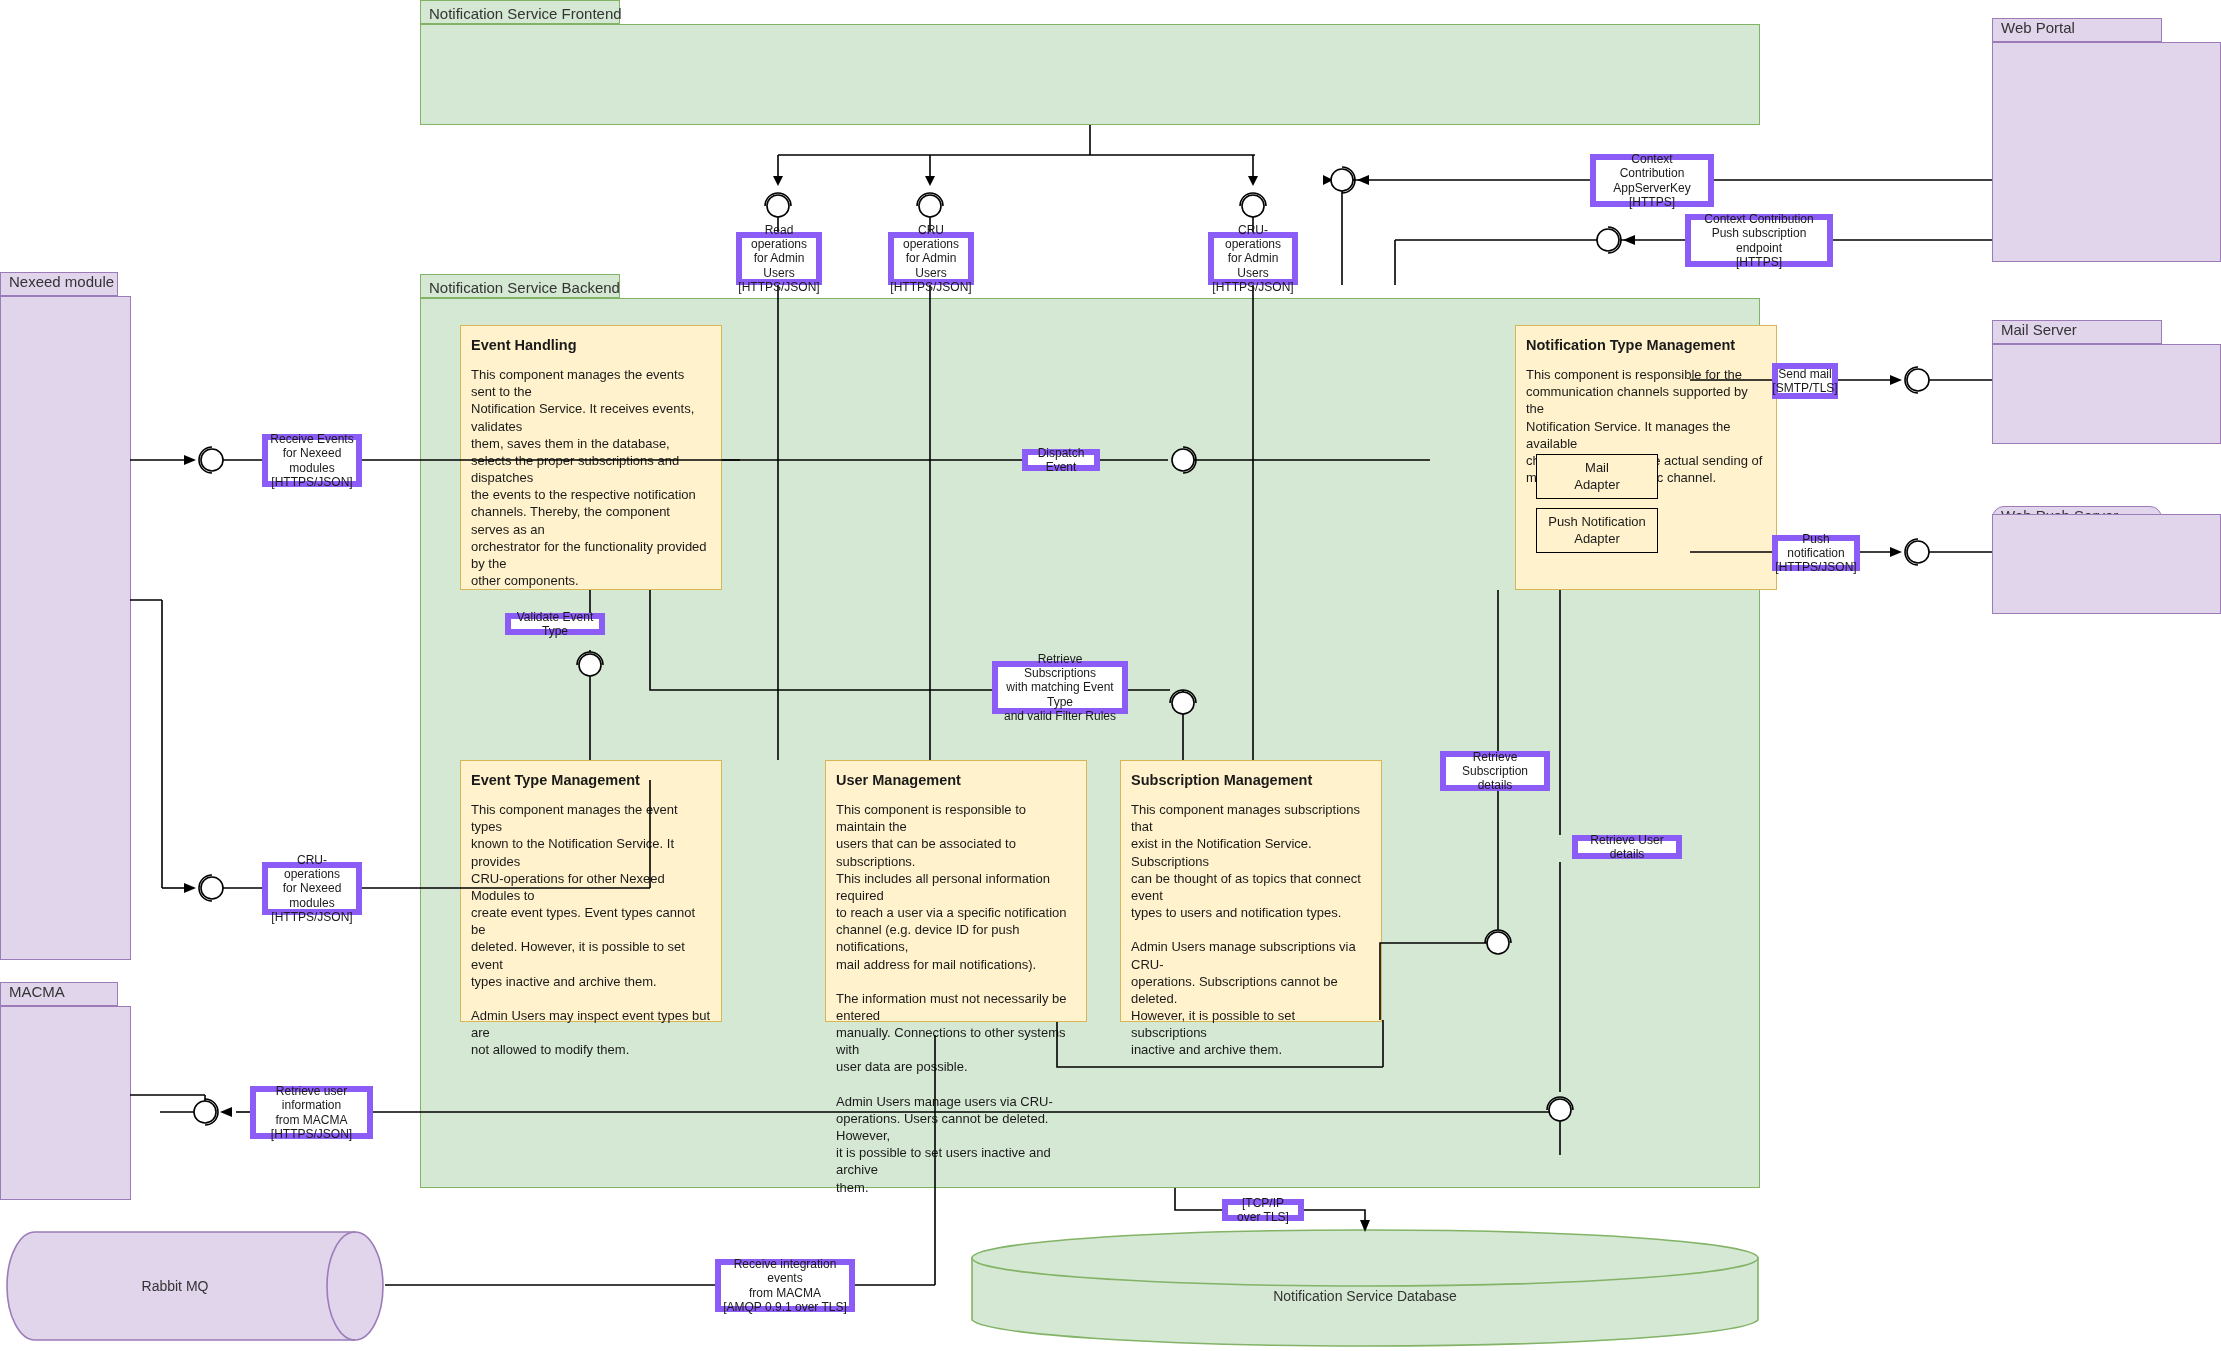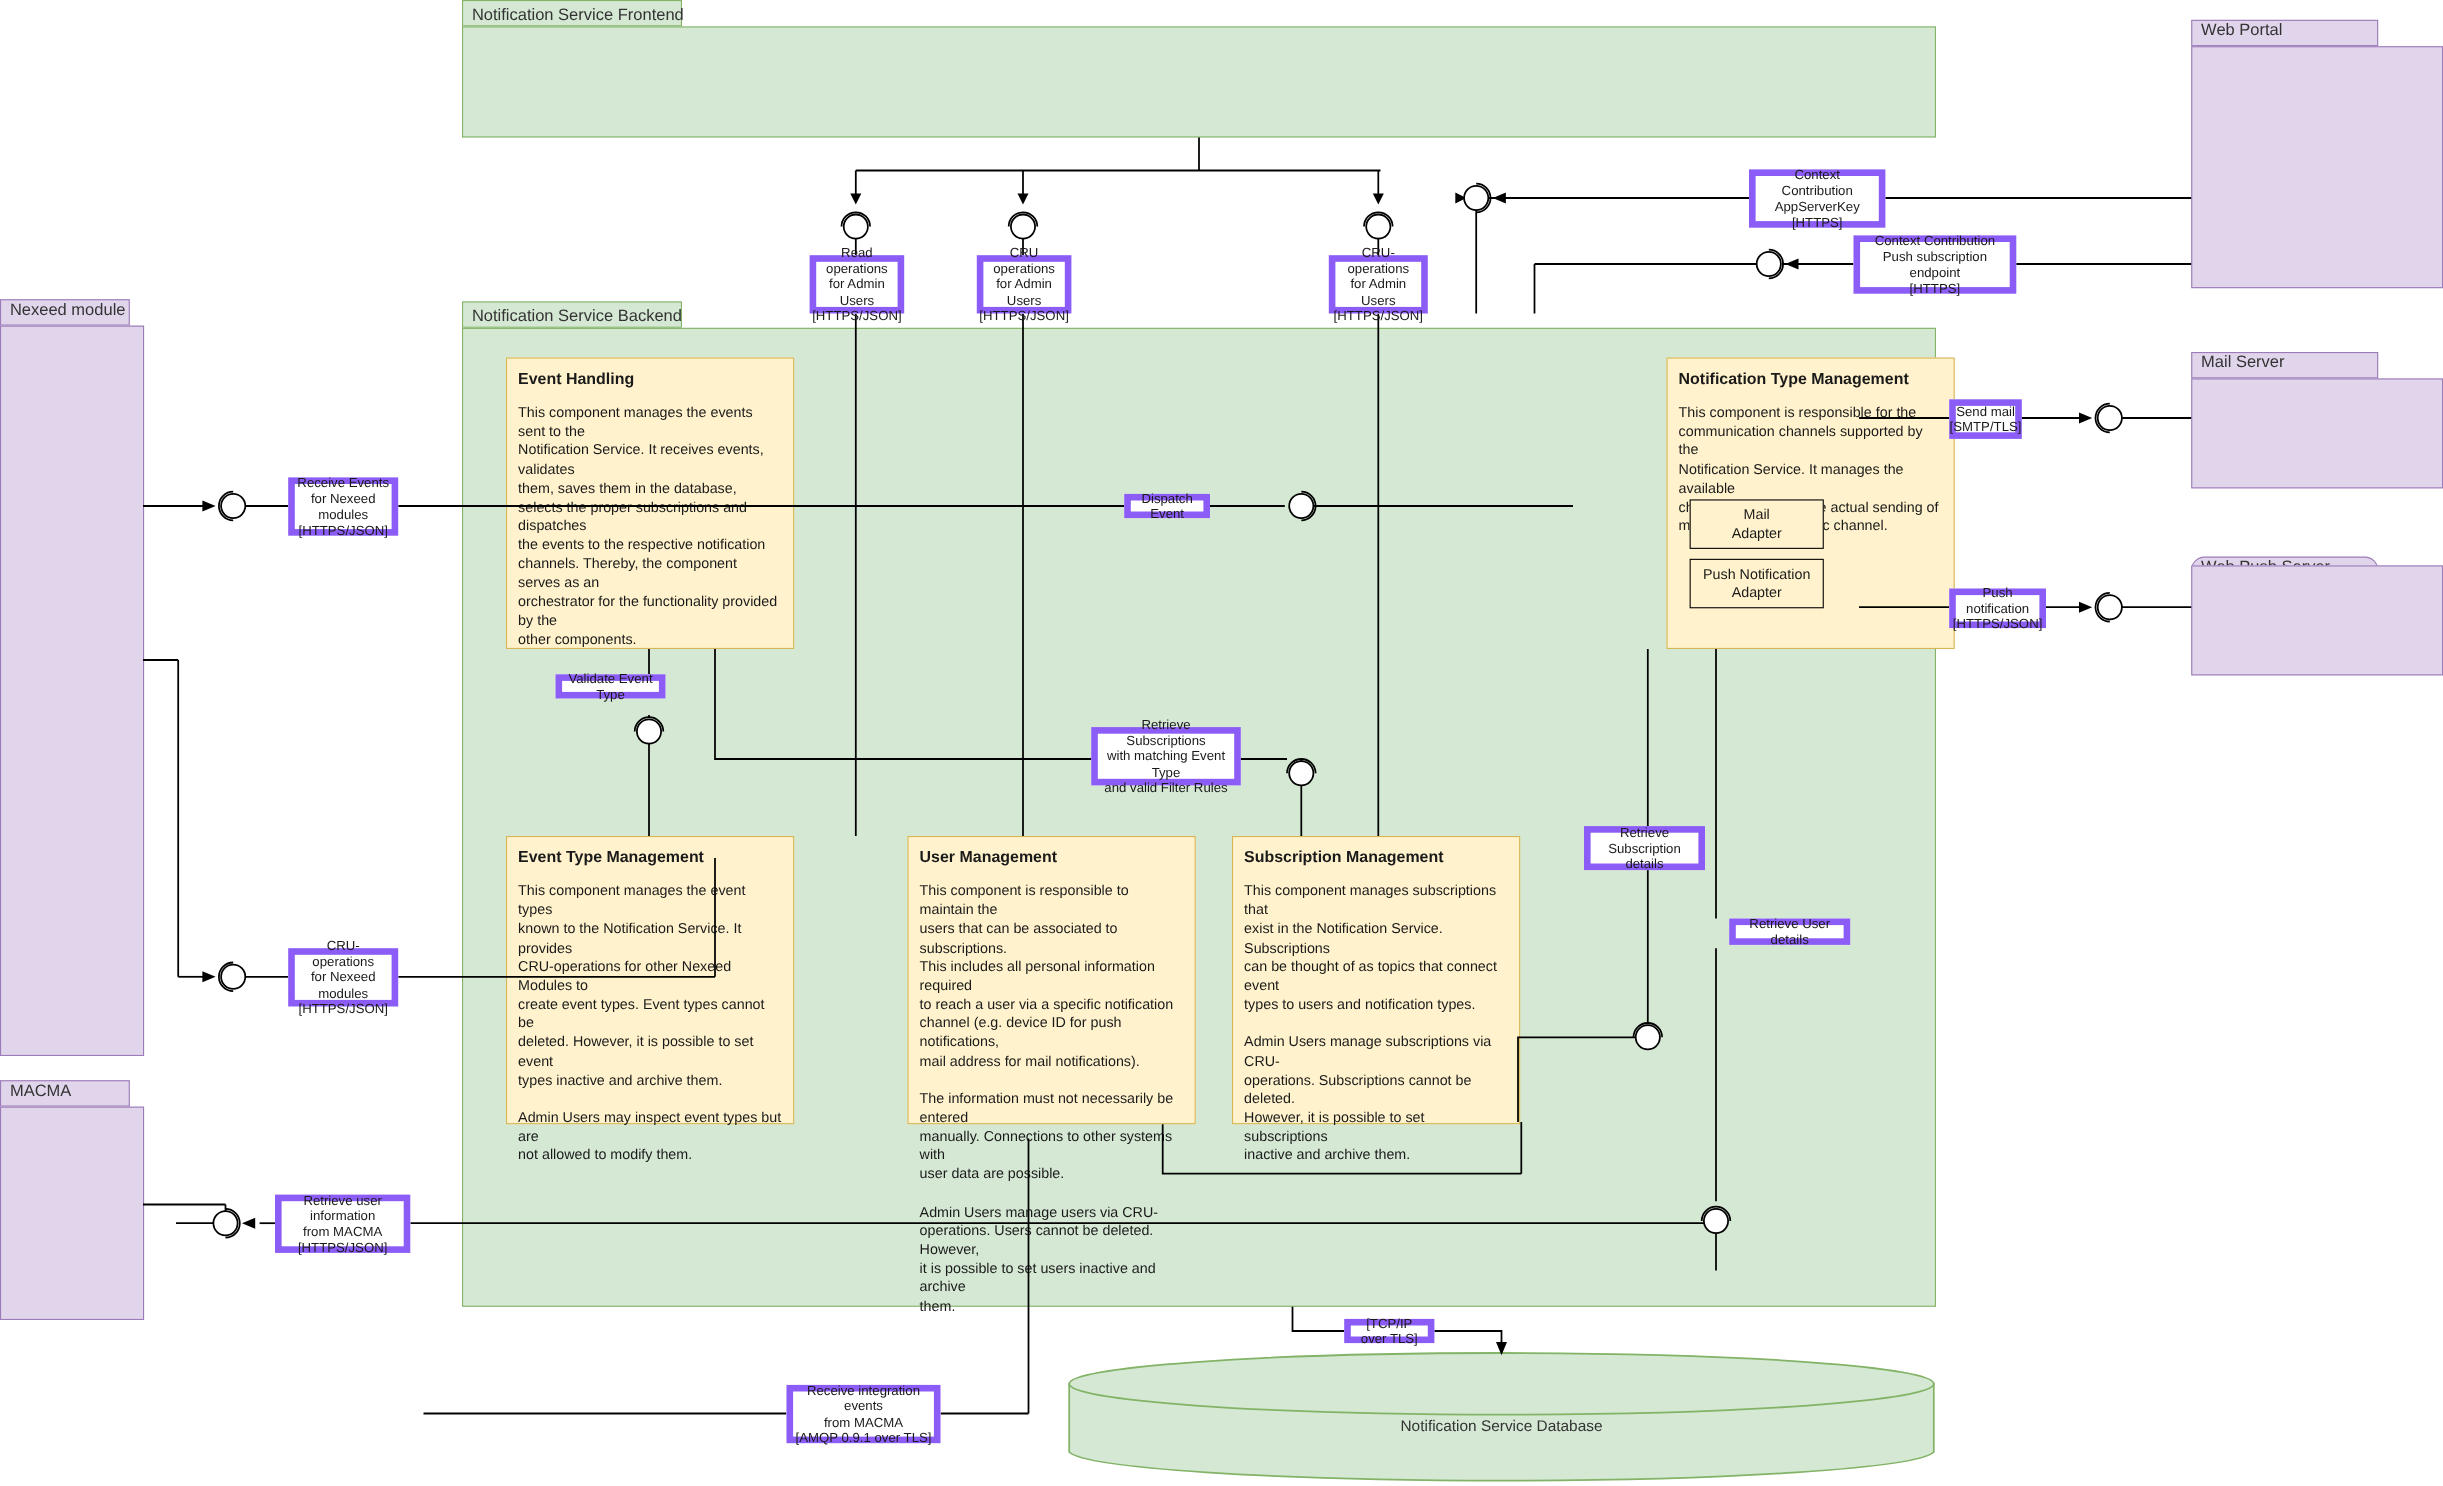--- a/index.html
+++ b/index.html
@@ -190,20 +190,27 @@
 
   <div class="pkg-tab" style="left:1992px;top:18px;width:170px;height:24px;">Web Portal</div>
   <div class="pkg-body" style="left:1992px;top:42px;width:229px;height:220px;"></div>
 
   <div class="pkg-tab" style="left:1992px;top:320px;width:170px;height:24px;">Mail Server</div>
   <div class="pkg-body" style="left:1992px;top:344px;width:229px;height:100px;"></div>
 
   <div class="pkg-tab" style="left:1992px;top:506px;width:170px;height:24px;border-radius:12px;">Web Push Server</div>
   <div class="pkg-body" style="left:1992px;top:514px;width:229px;height:100px;"></div>
 
+  <div class="cyl" style="left:5px;top:1230px;width:380px;height:112px;">
+    <svg width="380" height="112" viewBox="0 0 380 112">
+      <path d="M30,2 L350,2 a28,54 0 0 1 0,108 L30,110 a28,54 0 0 1 0,-108 z" fill="#e1d5ec" stroke="#9b7bb8" stroke-width="1.6"></path>
+      <path d="M350,2 a28,54 0 0 0 0,108" fill="none" stroke="#9b7bb8" stroke-width="1.6"></path>
+    </svg>
+    <div class="cyl-name" style="top:48px;left:-20px;">Rabbit MQ</div>
+  </div>
 
   <div class="cyl" style="left:970px;top:1228px;width:790px;height:122px;">
     <svg width="790" height="122" viewBox="0 0 790 122">
       <path d="M2,30 L2,92 a394,28 0 0 0 786,0 L788,30 z" fill="#d5e8d4" stroke="#82b366" stroke-width="1.6"></path>
       <ellipse cx="395" cy="30" rx="393" ry="28" fill="#d5e8d4" stroke="#82b366" stroke-width="1.6"></ellipse>
     </svg>
     <div class="cyl-name" style="top:60px;">Notification Service Database</div>
   </div>
 
   <div class="comp" style="left:460px;top:325px;width:262px;height:265px;">

